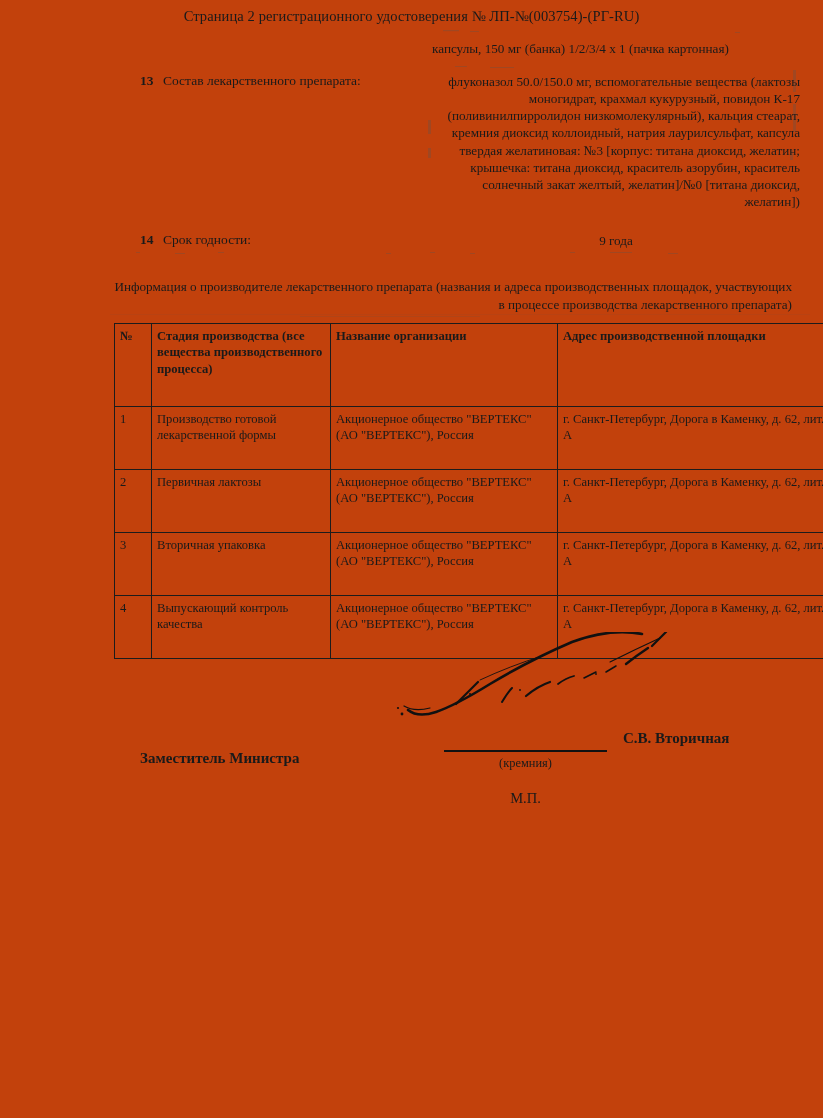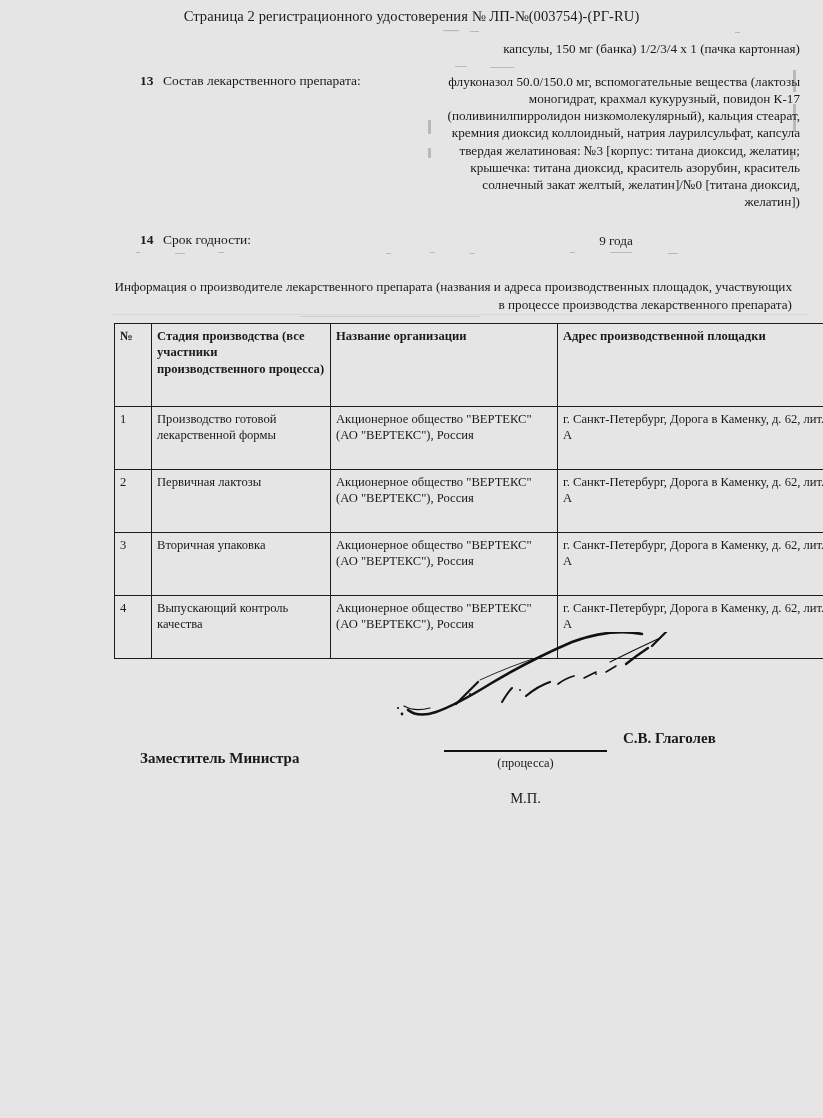--- a/index.html
+++ b/index.html
@@ -13,21 +13,21 @@
     height: 1118px;
     position: relative;
     font-family: "Liberation Serif", "DejaVu Serif", serif;
     color: #1a1a1a;
     overflow: hidden;
   }
 
   .page {
     position: absolute;
     inset: 0;
-    background: #e5e5e5;
+    background: #c2410c;
   }
 
   
   .doc-header {
     position: absolute;
     top: 8px;
     left: 0;
     width: 823px;
     text-align: center;
     font-size: 14.5px;
@@ -67,21 +67,21 @@
   }
   .field-value.single {
     text-align: center;
   }
 
   .pkg-line {
     position: absolute;
     top: 40px;
     left: 432px;
     width: 368px;
-    text-align: right;
+    text-align: left;
     font-size: 13.2px;
     line-height: 1.3;
   }
 
   
   .intro-para {
     position: absolute;
     top: 278px;
     left: 112px;
     width: 680px;
@@ -232,21 +232,21 @@
     <div class="field-label">Срок годности:</div>
     <div class="field-value single">9 года</div>
   </div>
 
   <div class="intro-para">Информация о производителе лекарственного препарата (названия и адреса производственных площадок, участвующих в процессе производства лекарственного препарата)</div>
 
   <table class="mfg-table">
     <thead>
       <tr class="row-head">
         <th class="col-num">№</th>
-        <th class="col-stage">Стадия производства (все участники производственного процесса)</th>
+        <th class="col-stage">Стадия производства (все вещества производственного процесса)</th>
         <th class="col-org">Название организации</th>
         <th class="col-addr">Адрес производственной площадки</th>
       </tr>
     </thead>
     <tbody>
       <tr class="row-body">
         <td>1</td>
         <td>Производство готовой лекарственной формы</td>
         <td>Акционерное общество "ВЕРТЕКС" (АО "ВЕРТЕКС"), Россия</td>
         <td>г. Санкт-Петербург, Дорога в Каменку, д. 62, лит. А</td>
@@ -292,18 +292,18 @@
       <circle cx="38" cy="76" r="1.1"></circle>
       <circle cx="110" cy="62" r="1"></circle>
       <circle cx="160" cy="58" r="0.9"></circle>
       <circle cx="236" cy="42" r="0.9"></circle>
     </g>
   </svg>
 
   <div class="sig-block">
     <div class="sig-title">Заместитель Министра</div>
     <div class="sig-line"></div>
-    <div class="sig-caption">(процесса)</div>
-    <div class="sig-name">С.В. Глаголев</div>
+    <div class="sig-caption">(кремния)</div>
+    <div class="sig-name">С.В. Вторичная</div>
     <div class="sig-stamp">М.П.</div>
   </div>
 
 </div>
 
 </body></html>

